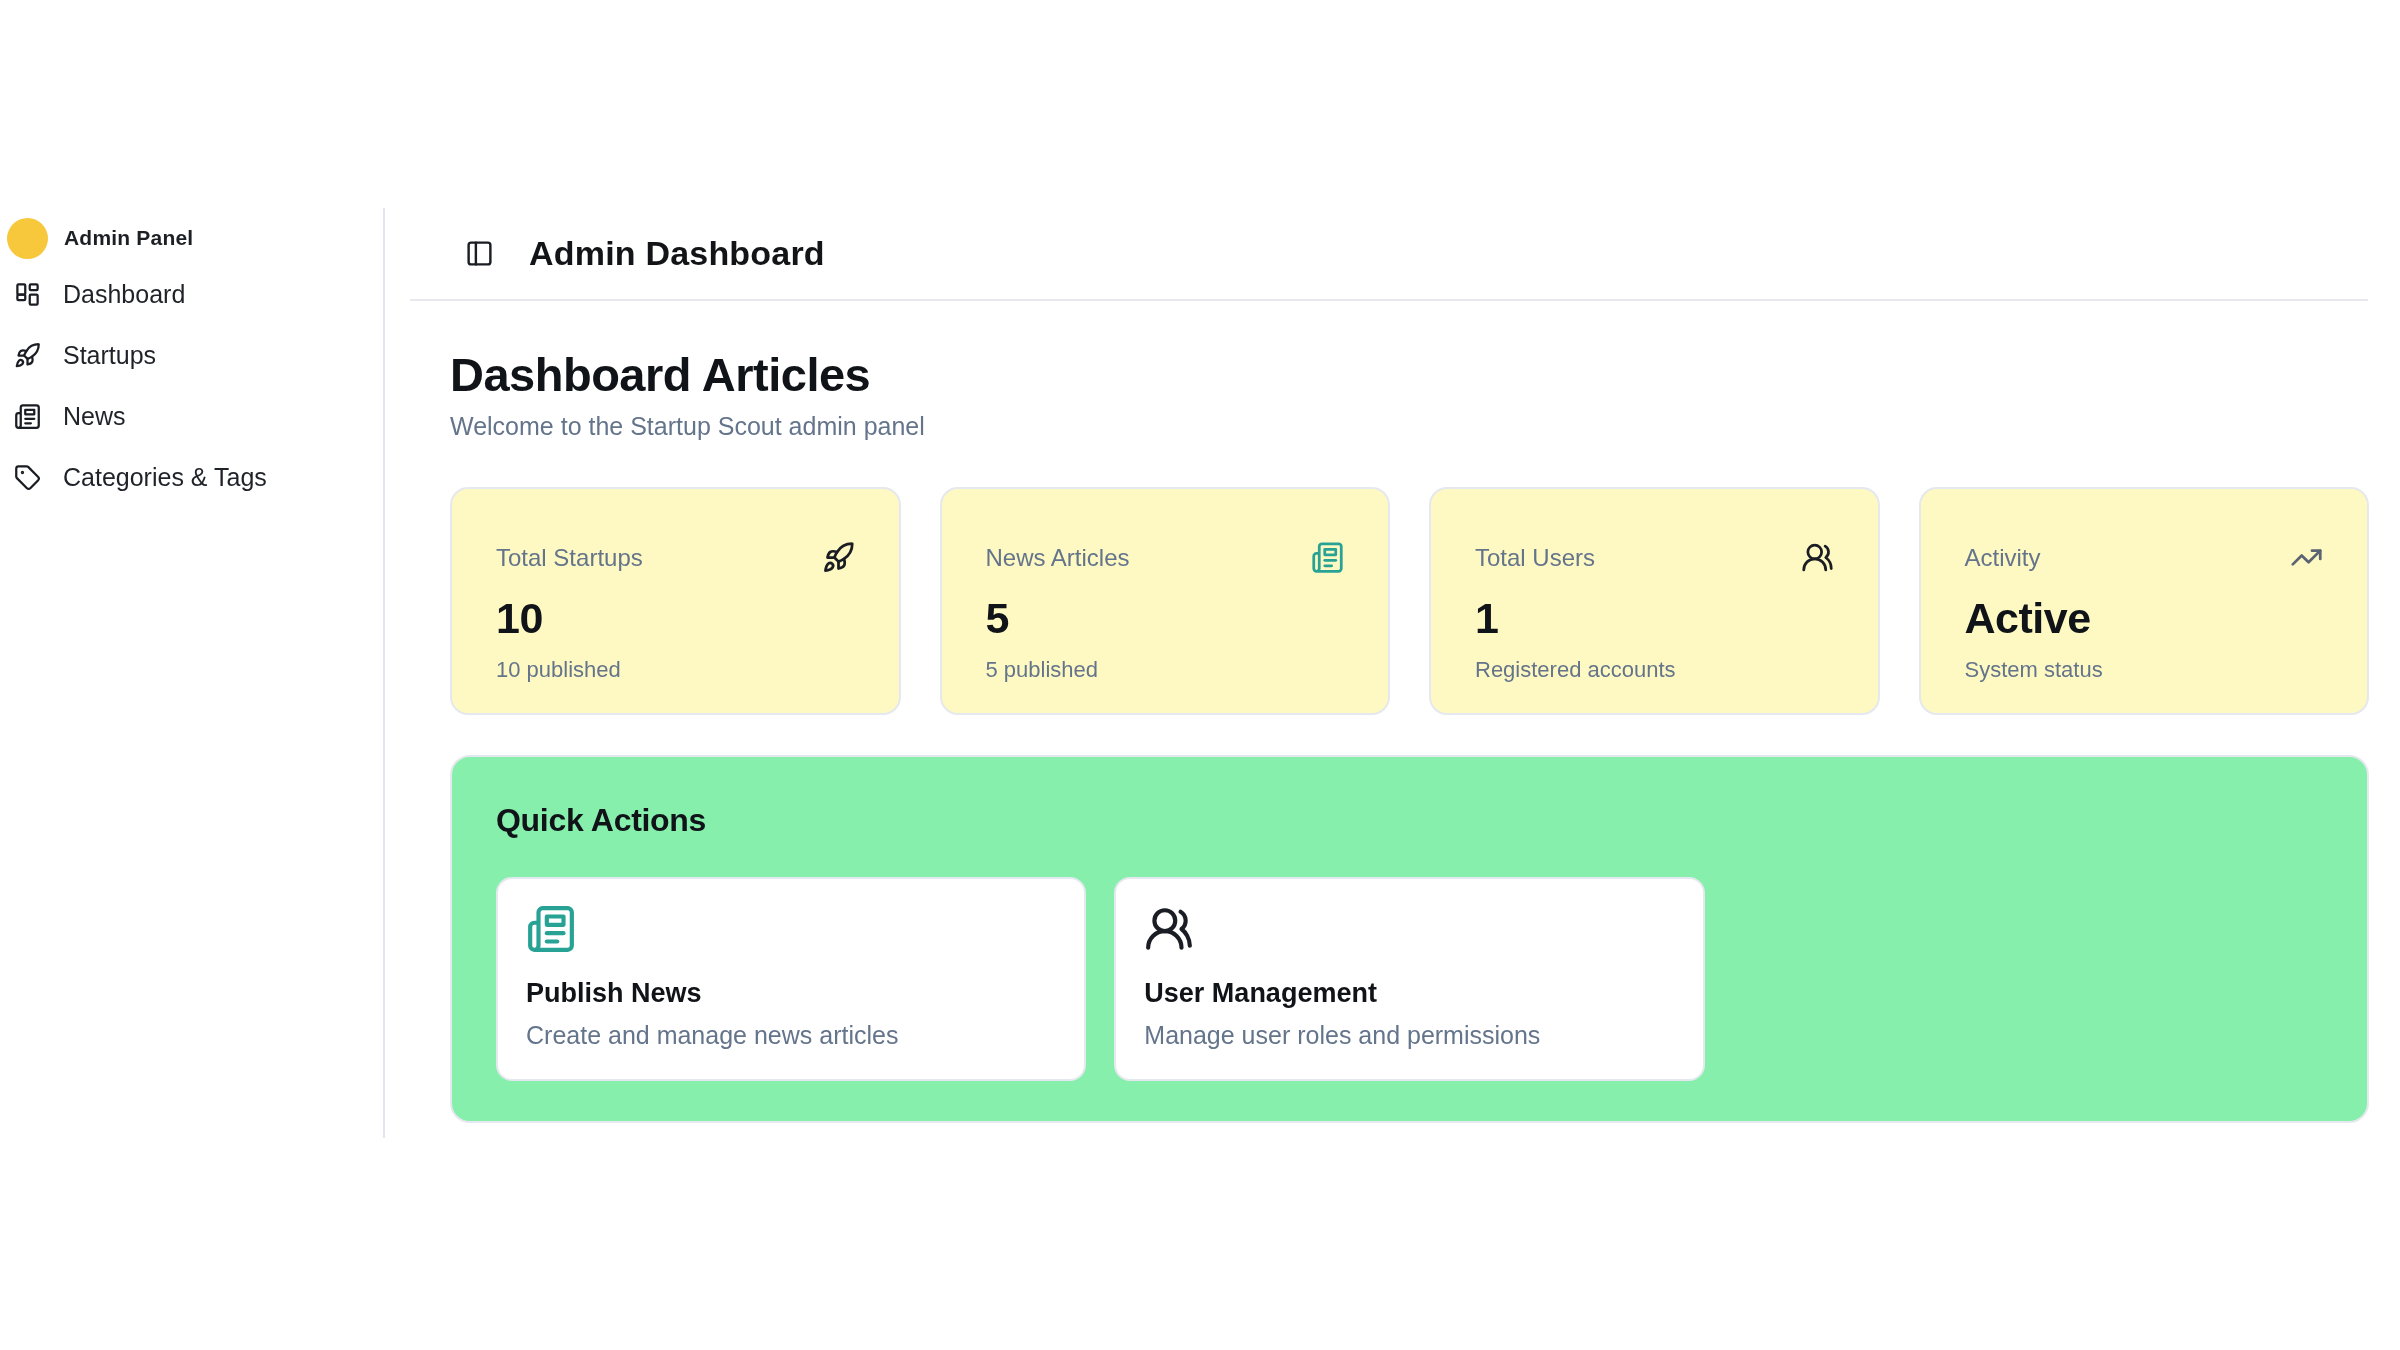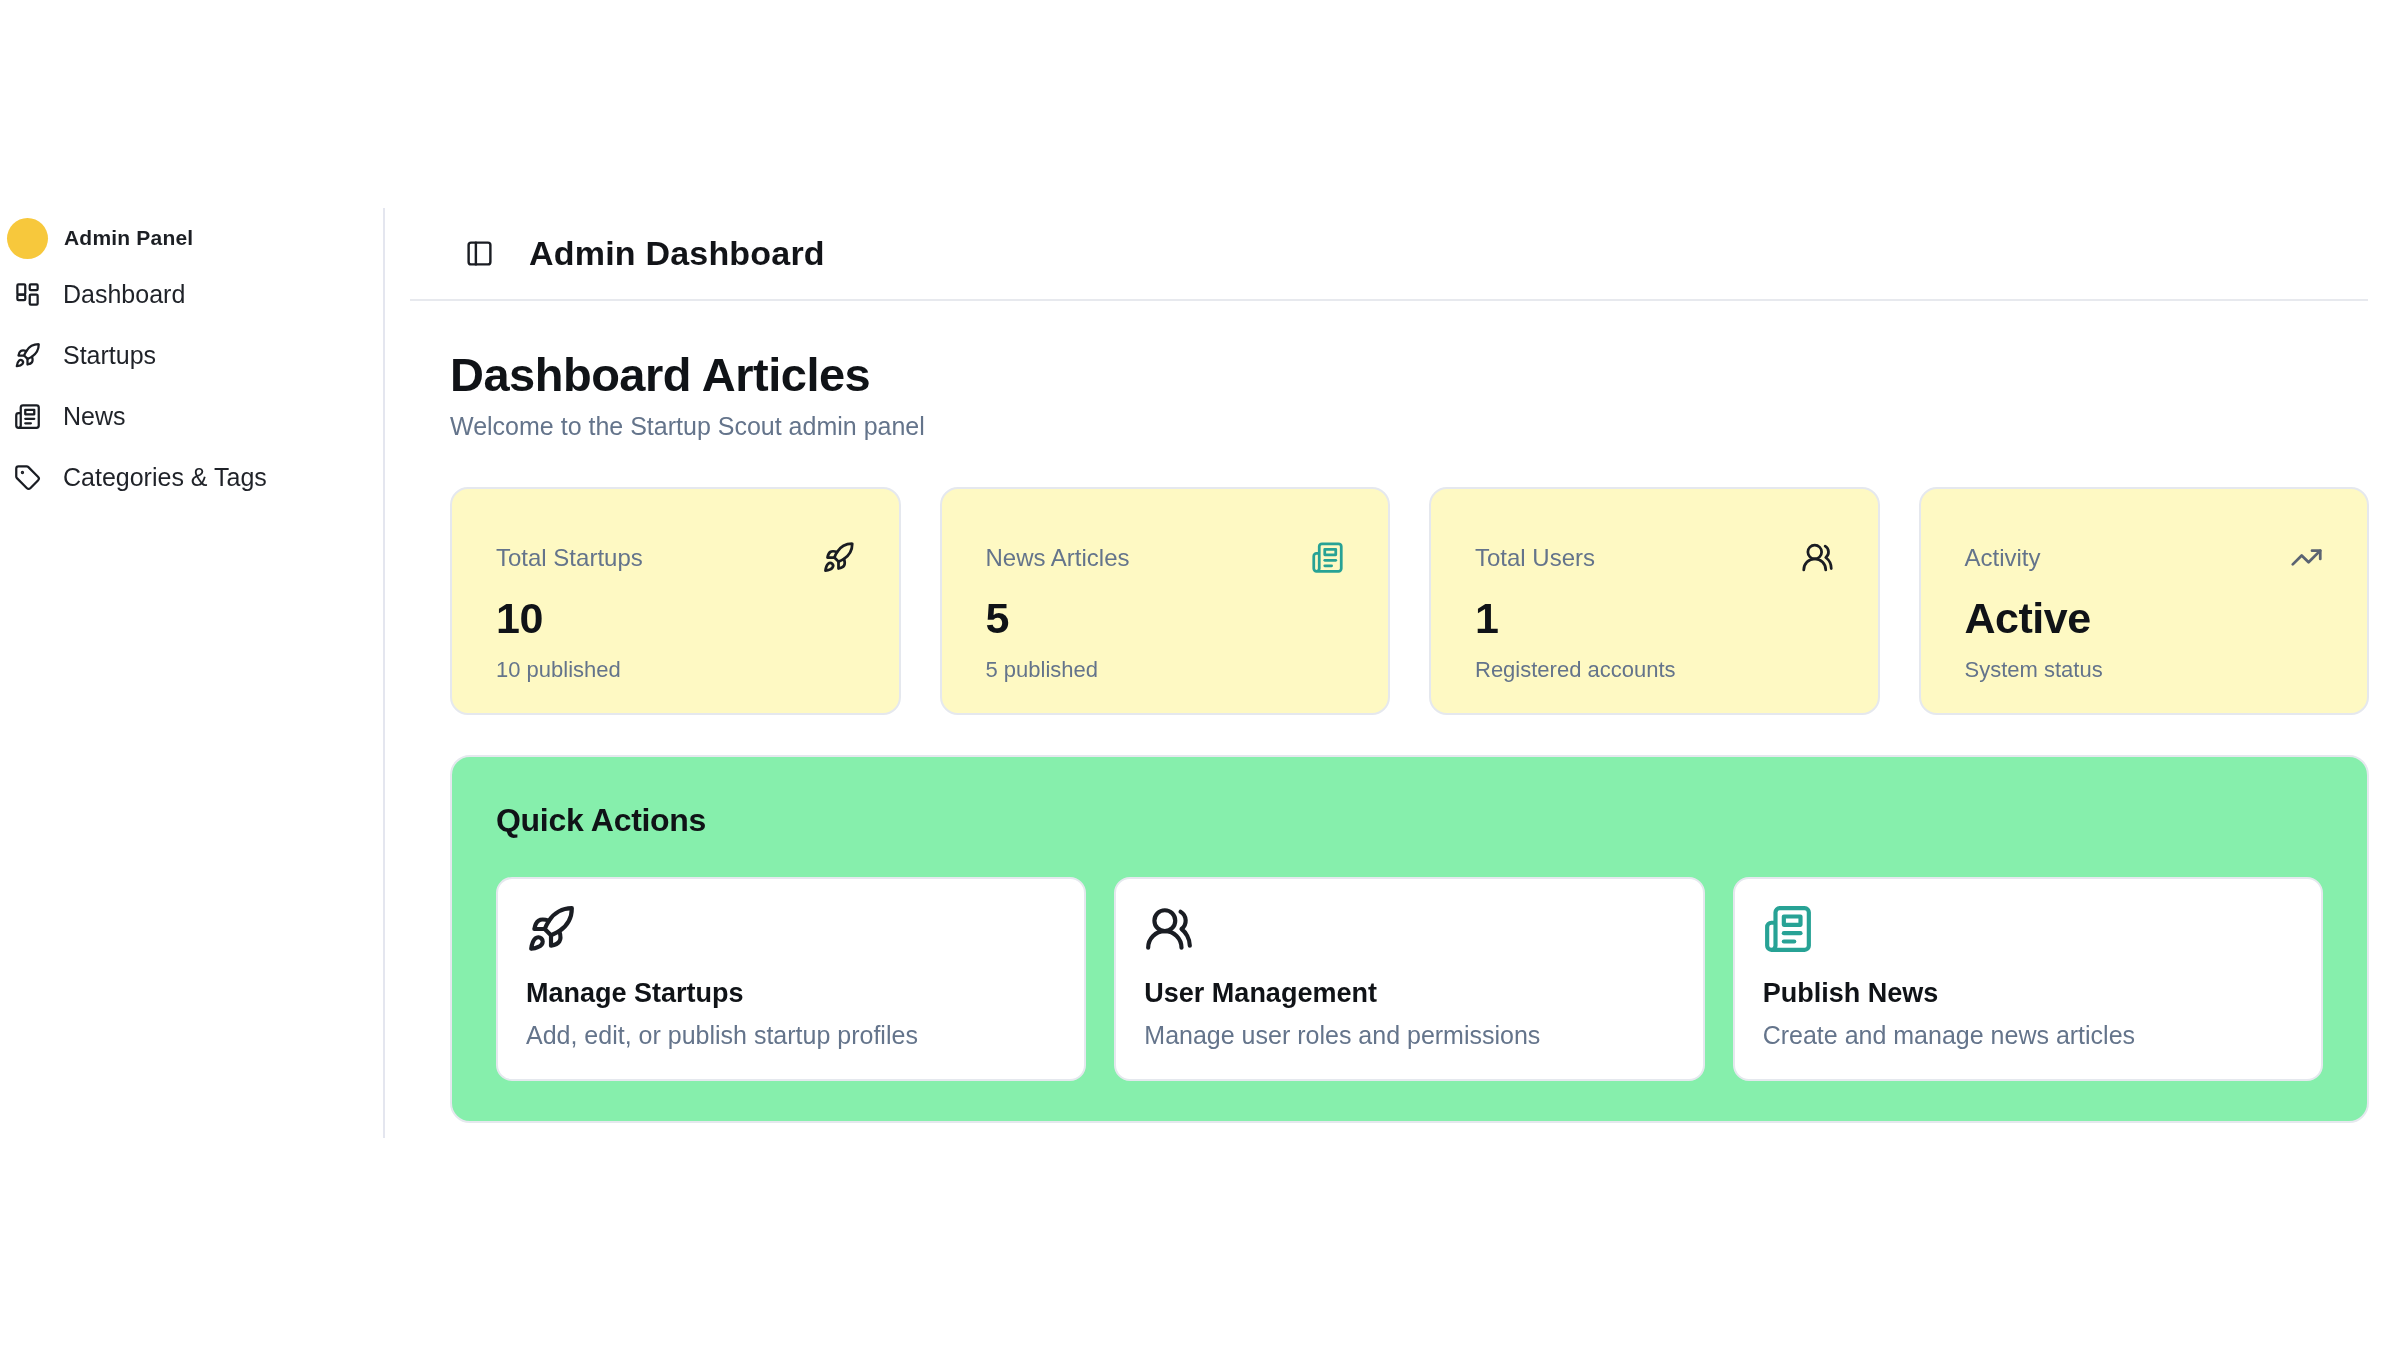--- a/index.html
+++ b/index.html
@@ -220,56 +220,44 @@
           <div class="stat-value">Active</div>
           <div class="stat-sub">System status</div>
         </div>
 
       </div>
 
       <section class="qa">
         <div class="qa-title">Quick Actions</div>
         <div class="qa-grid">
 
-          <div class="qa-card">
-            <span class="ink">
-              <svg viewBox="0 0 24 24" fill="none" stroke="currentColor" stroke-width="2" stroke-linecap="round" stroke-linejoin="round">
-                  <path d="M4.5 16.5c-1.5 1.26-2 5-2 5s3.74-.5 5-2c.71-.84.7-2.13-.09-2.91a2.18 2.18 0 0 0-2.91-.09z"></path>
-                  <path d="m12 15-3-3a22 22 0 0 1 2-3.95A12.88 12.88 0 0 1 22 2c0 2.72-.78 7.5-6 11a22.35 22.35 0 0 1-4 2z"></path>
-                  <path d="M9 12H4s.55-3.03 2-4c1.62-1.08 5 0 5 0"></path>
-                  <path d="M12 15v5s3.03-.55 4-2c1.08-1.62 0-5 0-5"></path>
-                </svg>
-            </span>
-            <div class="qa-card-title">Manage Startups</div>
-            <div class="qa-card-desc">Add, edit, or publish startup profiles</div>
-          </div>
-
-          <div class="qa-card">
-            <span class="ink">
-              <svg viewBox="0 0 24 24" fill="none" stroke="currentColor" stroke-width="2" stroke-linecap="round" stroke-linejoin="round">
-                  <path d="M18 21a8 8 0 0 0-16 0"></path>
-                  <circle cx="10" cy="8" r="5"></circle>
-                  <path d="M22 20c0-3.37-2-6.5-4-8a5 5 0 0 0-.45-8.3"></path>
-                </svg>
-            </span>
-            <div class="qa-card-title">User Management</div>
-            <div class="qa-card-desc">Manage user roles and permissions</div>
-          </div>
 
           <div class="qa-card">
             <span class="teal">
               <svg viewBox="0 0 24 24" fill="none" stroke="currentColor" stroke-width="2" stroke-linecap="round" stroke-linejoin="round">
                   <path d="M4 22h16a2 2 0 0 0 2-2V4a2 2 0 0 0-2-2H8a2 2 0 0 0-2 2v16a2 2 0 0 1-2 2Zm0 0a2 2 0 0 1-2-2v-9c0-1.1.9-2 2-2h2"></path>
                   <path d="M18 14h-8"></path>
                   <path d="M15 18h-5"></path>
                   <path d="M10 6h8v4h-8V6Z"></path>
                 </svg>
             </span>
             <div class="qa-card-title">Publish News</div>
             <div class="qa-card-desc">Create and manage news articles</div>
           </div>
 
+          <div class="qa-card">
+            <span class="ink">
+              <svg viewBox="0 0 24 24" fill="none" stroke="currentColor" stroke-width="2" stroke-linecap="round" stroke-linejoin="round">
+                  <path d="M18 21a8 8 0 0 0-16 0"></path>
+                  <circle cx="10" cy="8" r="5"></circle>
+                  <path d="M22 20c0-3.37-2-6.5-4-8a5 5 0 0 0-.45-8.3"></path>
+                </svg>
+            </span>
+            <div class="qa-card-title">User Management</div>
+            <div class="qa-card-desc">Manage user roles and permissions</div>
+          </div>
+
         </div>
       </section>
 
     </div>
   </div>
 </div>
 
 </body></html>

